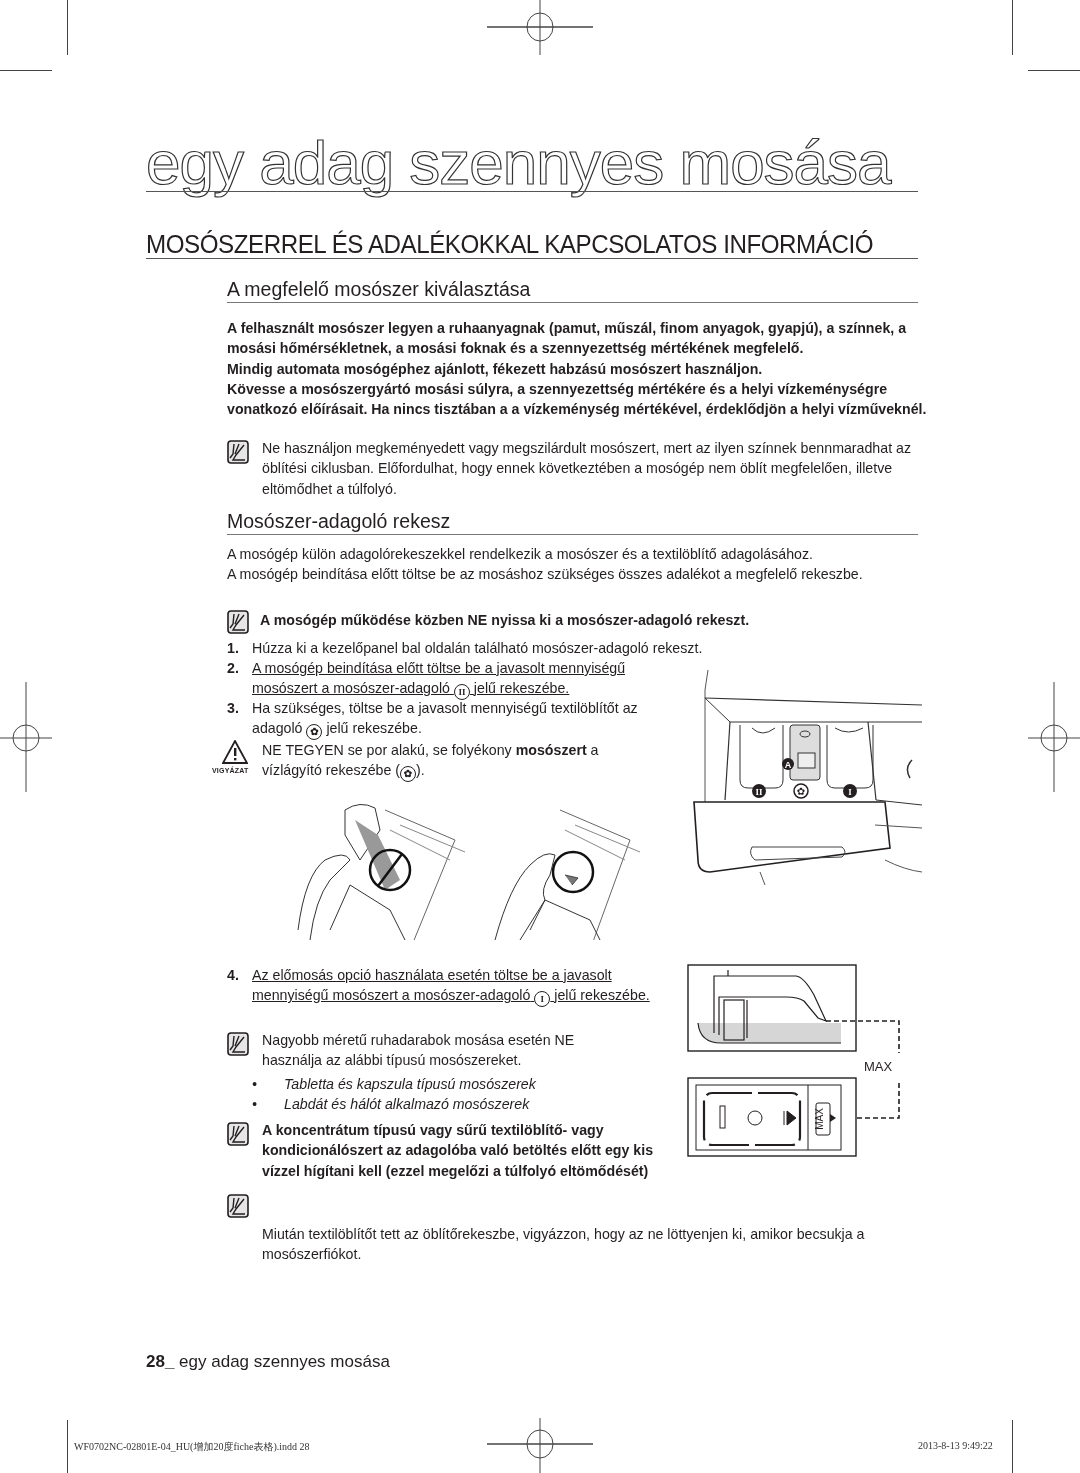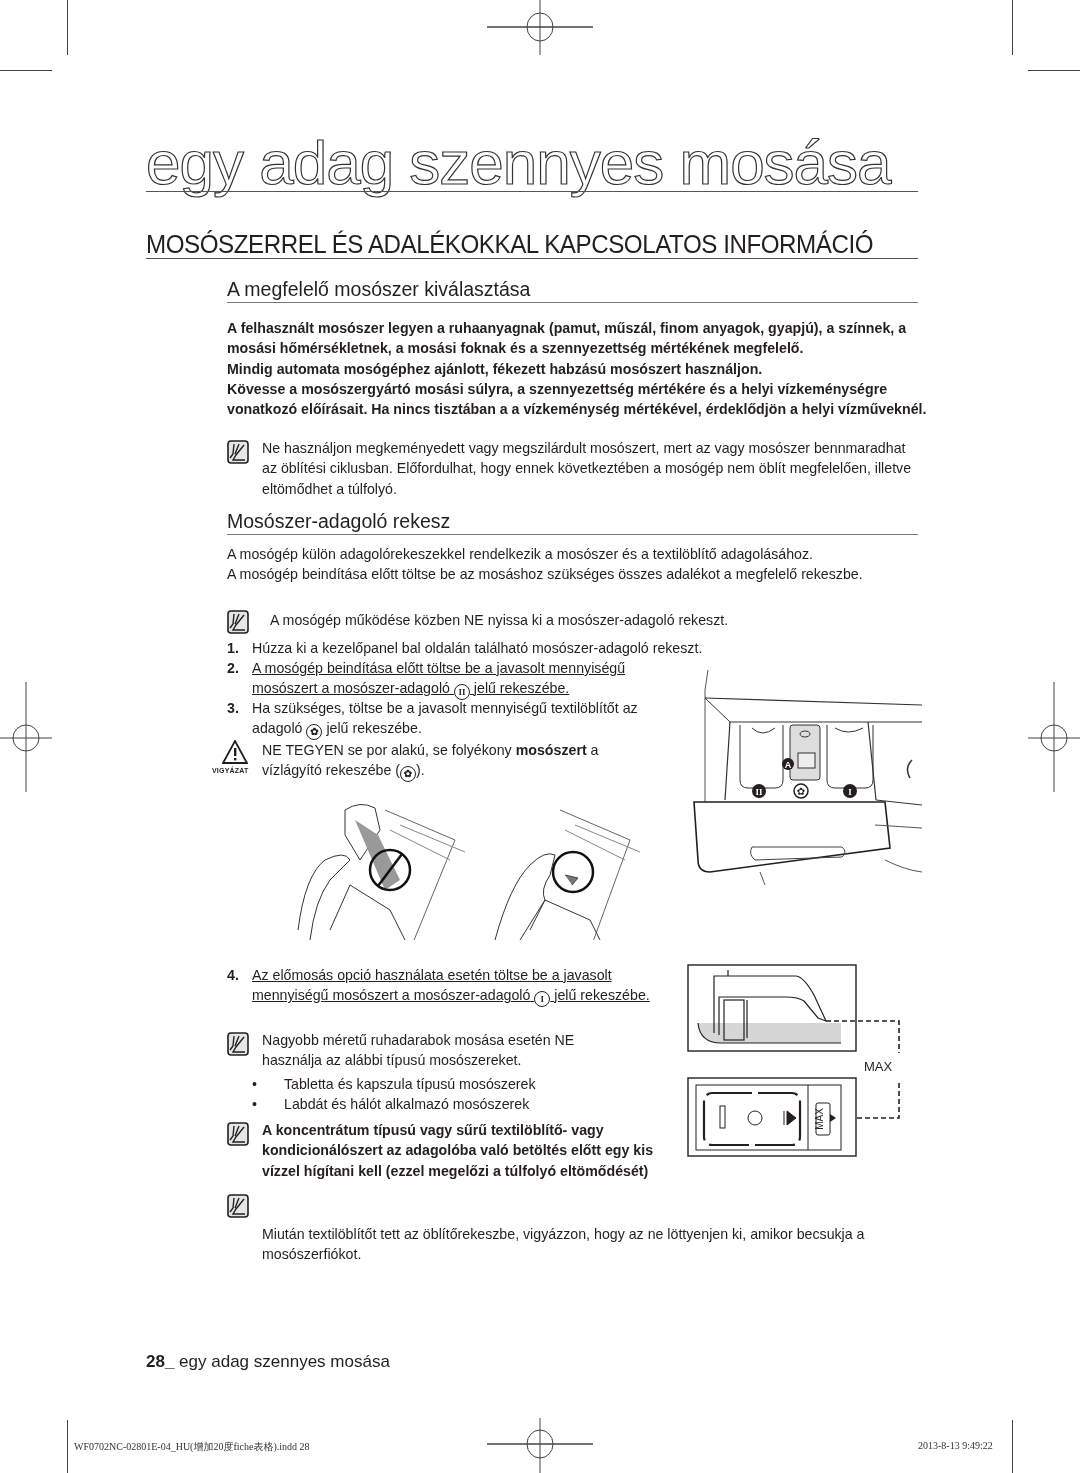--- a/index.html
+++ b/index.html
@@ -19,21 +19,21 @@
     .para p { margin:0; }
     .note { position:absolute; left:227px; font-size:14.2px; line-height:20.3px; }
     .note-icon { position:absolute; left:0; top:2px; width:22px; height:24px; }
     .note-text { position:absolute; left:35px; top:0; }
     .step { position:absolute; left:227px; font-size:14.2px; line-height:20.3px; width:460px; }
     .step .num { position:absolute; left:0; font-weight:bold; }
     .step .txt { position:absolute; left:25px; width:440px; }
     .sym { display:inline-block; width:14px; height:14px; border:1px solid #231f20; border-radius:50%;
       font-size:9px; line-height:14px; text-align:center; vertical-align:-2px; font-family:"Liberation Serif", serif; font-weight:bold; }
     .bullets { position:absolute; left:252px; font-size:14.2px; line-height:20.3px; }
-    .bullets div { position:relative; padding-left:32px; }
+    .bullets div { position:relative; padding-left:32px;font-style:italic; }
     .bullets div::before { content:"•"; position:absolute; left:0; }
     .footer-title { position:absolute; left:146px; top:1352px; font-size:17px; white-space:nowrap; }
     .footer-title b { font-weight:bold; }
     .slug { position:absolute; top:1440px; font-size:10px; font-family:"Liberation Serif", serif; white-space:nowrap; color:#333; }
   </style>
 </head>
 <body>
 
 <div class="crop" style="left:67px;top:0;width:1px;height:55px;"></div>
 <div class="crop" style="left:0;top:70px;width:52px;height:1px;"></div>
@@ -76,37 +76,37 @@
   <p>A felhasznált mosószer legyen a ruhaanyagnak (pamut, műszál, finom anyagok, gyapjú), a színnek, a mosási hőmérsékletnek, a mosási foknak és a szennyezettség mértékének megfelelő.</p>
   <p>Mindig automata mosógéphez ajánlott, fékezett habzású mosószert használjon.</p>
   <p>Kövesse a mosószergyártó mosási súlyra, a szennyezettség mértékére és a helyi vízkeménységre vonatkozó előírásait. Ha nincs tisztában a a vízkeménység mértékével, érdeklődjön a helyi vízműveknél.</p>
 </div>
 
 <div class="note" style="top:438px;width:690px;height:62px;">
   <svg class="note-icon" viewBox="0 0 22 24">
     <rect x="1" y="1" width="20" height="22" rx="3" fill="#e6e6e6" stroke="#231f20" stroke-width="1.6"></rect>
     <path d="M7 4 L6 14 L3 18 M12 4 L8 14 M17 5 L9 15 L6 20 L18 20" fill="none" stroke="#231f20" stroke-width="1.4"></path>
   </svg>
-  <div class="note-text" style="width:655px;">Ne használjon megkeményedett vagy megszilárdult mosószert, mert az vagy mosószer bennmaradhat az öblítési ciklusban. Előfordulhat, hogy ennek következtében a mosógép nem öblít megfelelően, illetve eltömődhet a túlfolyó.</div>
+  <div class="note-text" style="width:655px;">Ne használjon megkeményedett vagy megszilárdult mosószert, mert az ilyen színnek bennmaradhat az öblítési ciklusban. Előfordulhat, hogy ennek következtében a mosógép nem öblít megfelelően, illetve eltömődhet a túlfolyó.</div>
 </div>
 
 <div class="h2" style="top:510px;text-align:center;">Mosószer-adagoló rekesz</div>
 <div class="rule" style="left:227px;top:534px;width:691px;border-top-color:#777;"></div>
 
 <div class="para" style="top:544px;width:700px;">
   <p>A mosógép külön adagolórekeszekkel rendelkezik a mosószer és a textilöblítő adagolásához.</p>
   <p>A mosógép beindítása előtt töltse be az mosáshoz szükséges összes adalékot a megfelelő rekeszbe.</p>
 </div>
 
 <div class="note" style="top:610px;width:690px;height:26px;">
   <svg class="note-icon" viewBox="0 0 22 24" style="top:0;">
     <rect x="1" y="1" width="20" height="22" rx="3" fill="#e6e6e6" stroke="#231f20" stroke-width="1.6"></rect>
     <path d="M7 4 L6 14 L3 18 M12 4 L8 14 M17 5 L9 15 L6 20 L18 20" fill="none" stroke="#231f20" stroke-width="1.4"></path>
   </svg>
-  <div class="note-text" style="left:43px;white-space:nowrap;">A mosógép működése közben NE nyissa ki a mosószer-adagoló rekeszt.</div>
+  <div class="note-text" style="left:33px;white-space:nowrap;font-weight:bold;">A mosógép működése közben NE nyissa ki a mosószer-adagoló rekeszt.</div>
 </div>
 
 <div class="step" style="top:638px;width:700px;">
   <span class="num">1.</span>
   <span class="txt" style="width:670px;">Húzza ki a kezelőpanel bal oldalán található mosószer-adagoló rekeszt.</span>
 </div>
 <div class="step" style="top:658px;">
   <span class="num">2.</span>
   <span class="txt" style="width:430px;text-decoration:underline;">
     <span>A mosógép beindítása előtt töltse be a javasolt mennyiségű mosószert a mosószer-adagoló</span>

